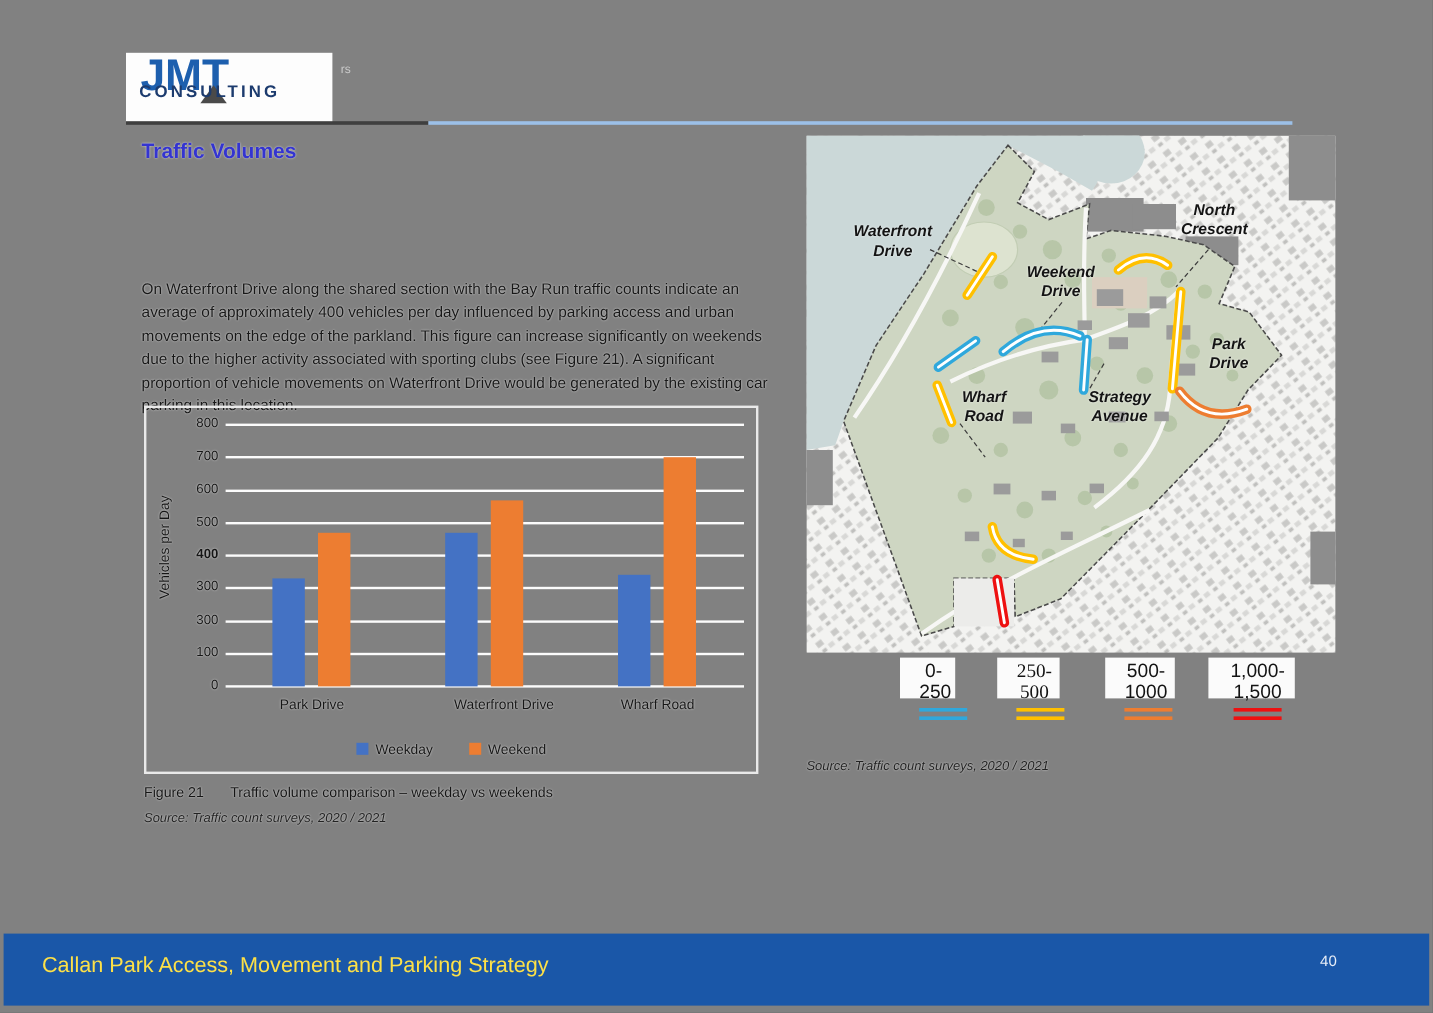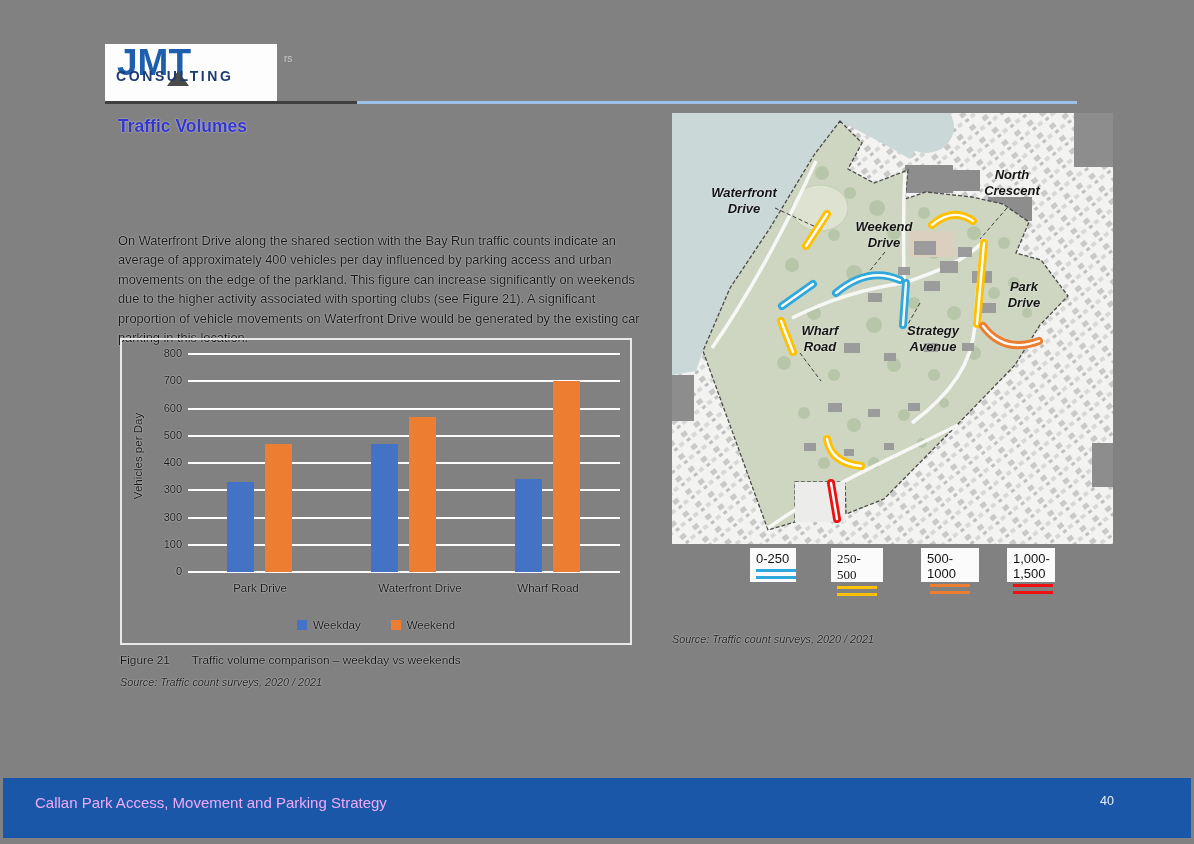--- a/index.html
+++ b/index.html
@@ -47,31 +47,31 @@
   
   #map{position:absolute;left:672px;top:113px;width:441px;height:517px;}
   #map svg{display:block;}
   .map-label{position:absolute;font-size:13px;font-weight:700;font-style:italic;color:#141414;
     text-align:center;line-height:15.5px;text-shadow:0 0 2px rgba(255,255,255,.8);}
   .seg{fill:none;stroke-width:8;stroke-linecap:round;}
   .seg-mid{fill:none;stroke:#ffffff;stroke-width:2.4;stroke-linecap:round;}
   .c1{stroke:var(--v1);} .c2{stroke:var(--v2);} .c3{stroke:var(--v3);} .c4{stroke:var(--v4);}
   .leader{stroke:#3c3c3c;stroke-width:1;stroke-dasharray:4 2.5;fill:none;}
   
-  .vol-item{position:absolute;top:548px;height:34px;background:#fbfbfb;padding:3px 6px 0 6px;
-    box-sizing:border-box;text-align:left;font-size:13px;color:#131313;}
+  .vol-item{position:absolute;top:548px;height:34px;background:#fbfbfb;padding:3px 6px 0 16px;
+    box-sizing:border-box;text-align:center;font-size:16px;color:#131313;}
   .dline{display:block;height:4px;width:40px;margin:3px auto 0;
     border-top:3.5px solid #999;border-bottom:3.5px solid #999;}
   #vol-0{left:750px;width:46px;} #vol-1{left:831px;width:52px;font-family:Liberation Serif, serif;}
-  #vol-2{left:921px;width:58px;} #vol-3{left:1007px;width:48px;}
+  #vol-2{left:921px;width:58px;} #vol-3{left:1007px;width:72px;}
   #vol-0 .dline{border-color:var(--v1);} #vol-1 .dline{border-color:var(--v2);}
   #vol-2 .dline{border-color:var(--v3);} #vol-3 .dline{border-color:var(--v4);}
   
   #footer{position:absolute;left:3px;right:3px;top:778px;height:60px;background:#1a57a8;}
-  #footer-title{position:absolute;left:32px;top:16px;font-size:15px;color:#f0abfc;}
+  #footer-title{position:absolute;left:32px;top:16px;font-size:18px;color:#fde047;}
   #footer-page{position:absolute;right:77px;top:16px;font-size:12.5px;color:#e9eff8;}
 </style>
 </head>
 <body>
 
 <div id="page">
 
   <div id="logo-box">
     <div id="logo-brand">JMT</div>
     <div id="logo-tri"></div>
@@ -90,21 +90,21 @@
     <div id="plot">
         <div class="gridline" style="top: 217px;"></div>
         <div class="ytick halo" style="top: 211px;">0</div>
         <div class="gridline" style="top: 189.75px;"></div>
         <div class="ytick halo" style="top: 183.75px;">100</div>
         <div class="gridline" style="top: 162.5px;"></div>
         <div class="ytick halo" style="top: 156.5px;">300</div>
         <div class="gridline" style="top: 135.25px;"></div>
         <div class="ytick halo" style="top: 129.25px;">300</div>
         <div class="gridline" style="top: 108px;"></div>
-        <div class="ytick halo" style="top: 102px;">400</div>
+        <div class="ytick halo" style="top: 102px; font-weight: bold;">400</div>
         <div class="gridline" style="top: 80.75px;"></div>
         <div class="ytick halo" style="top: 74.75px;">500</div>
         <div class="gridline" style="top: 53.5px;"></div>
         <div class="ytick halo" style="top: 47.5px;">600</div>
         <div class="gridline" style="top: 26.25px;"></div>
         <div class="ytick halo" style="top: 20.25px;">700</div>
         <div class="gridline" style="top: -1px;"></div>
         <div class="ytick halo" style="top: -7px;">800</div>
         <div class="bar" style="left: 39px; width: 27px; height: 89.925px; background: rgb(68, 114, 196);"></div>
         <div class="bar" style="left: 77px; width: 27px; height: 128.075px; background: rgb(237, 125, 49);"></div>

